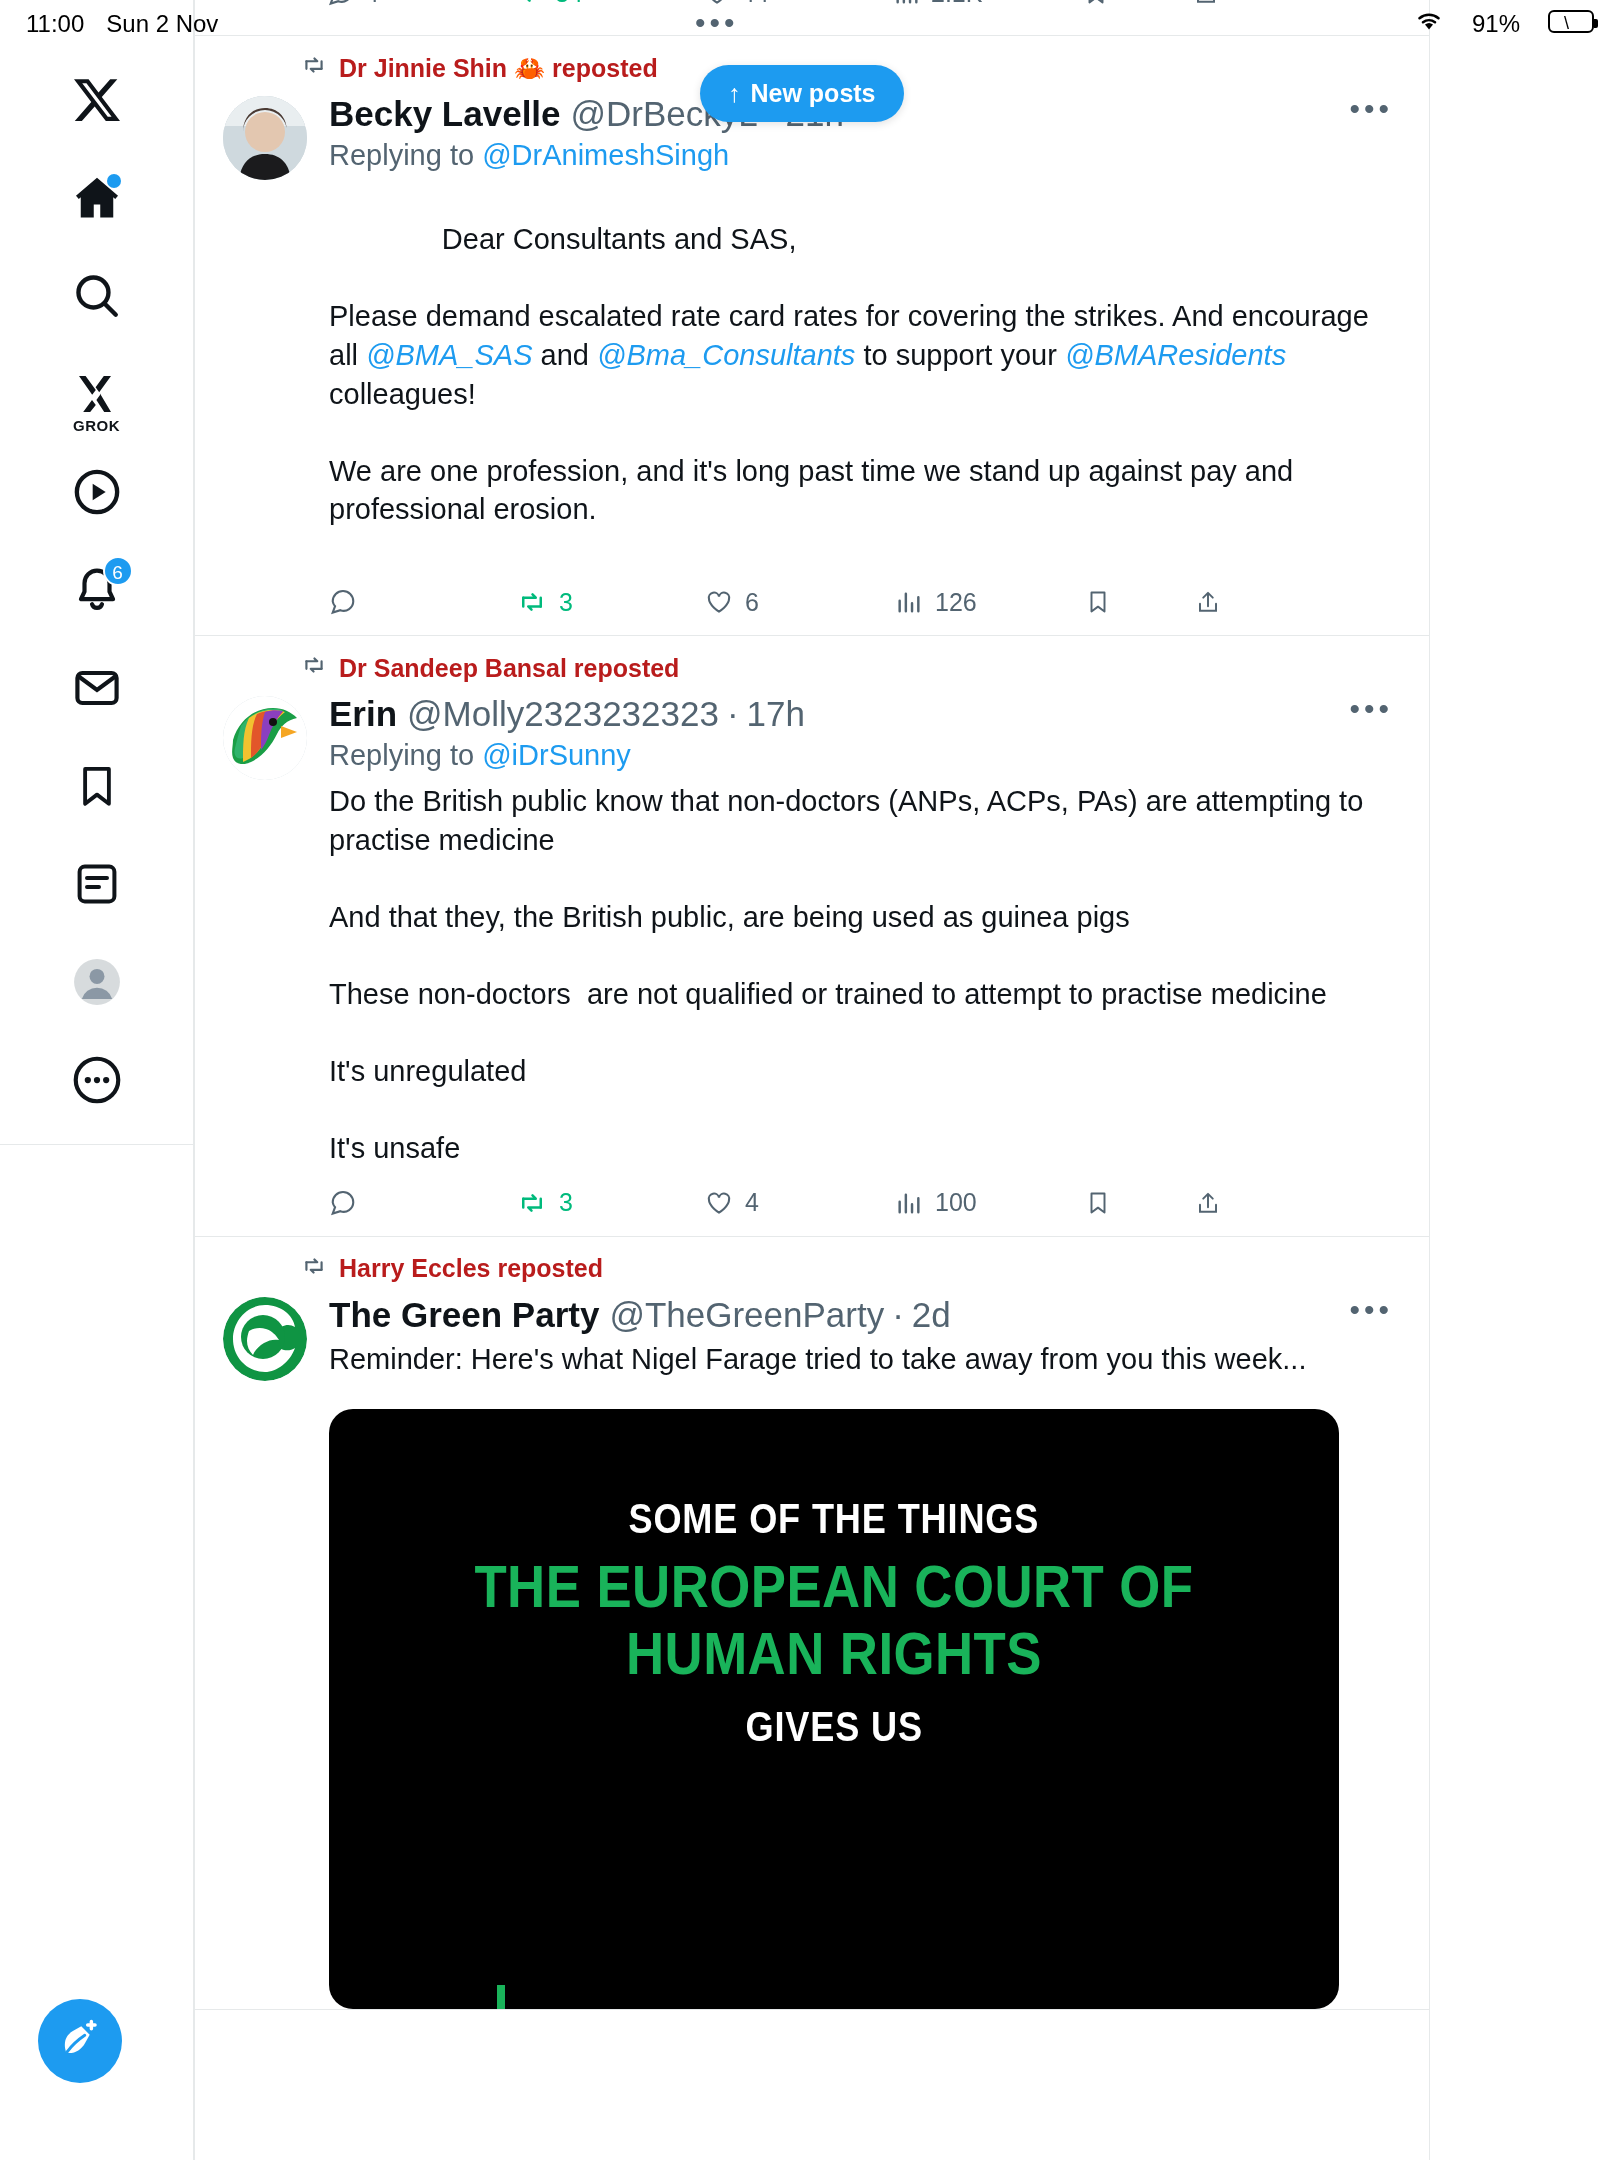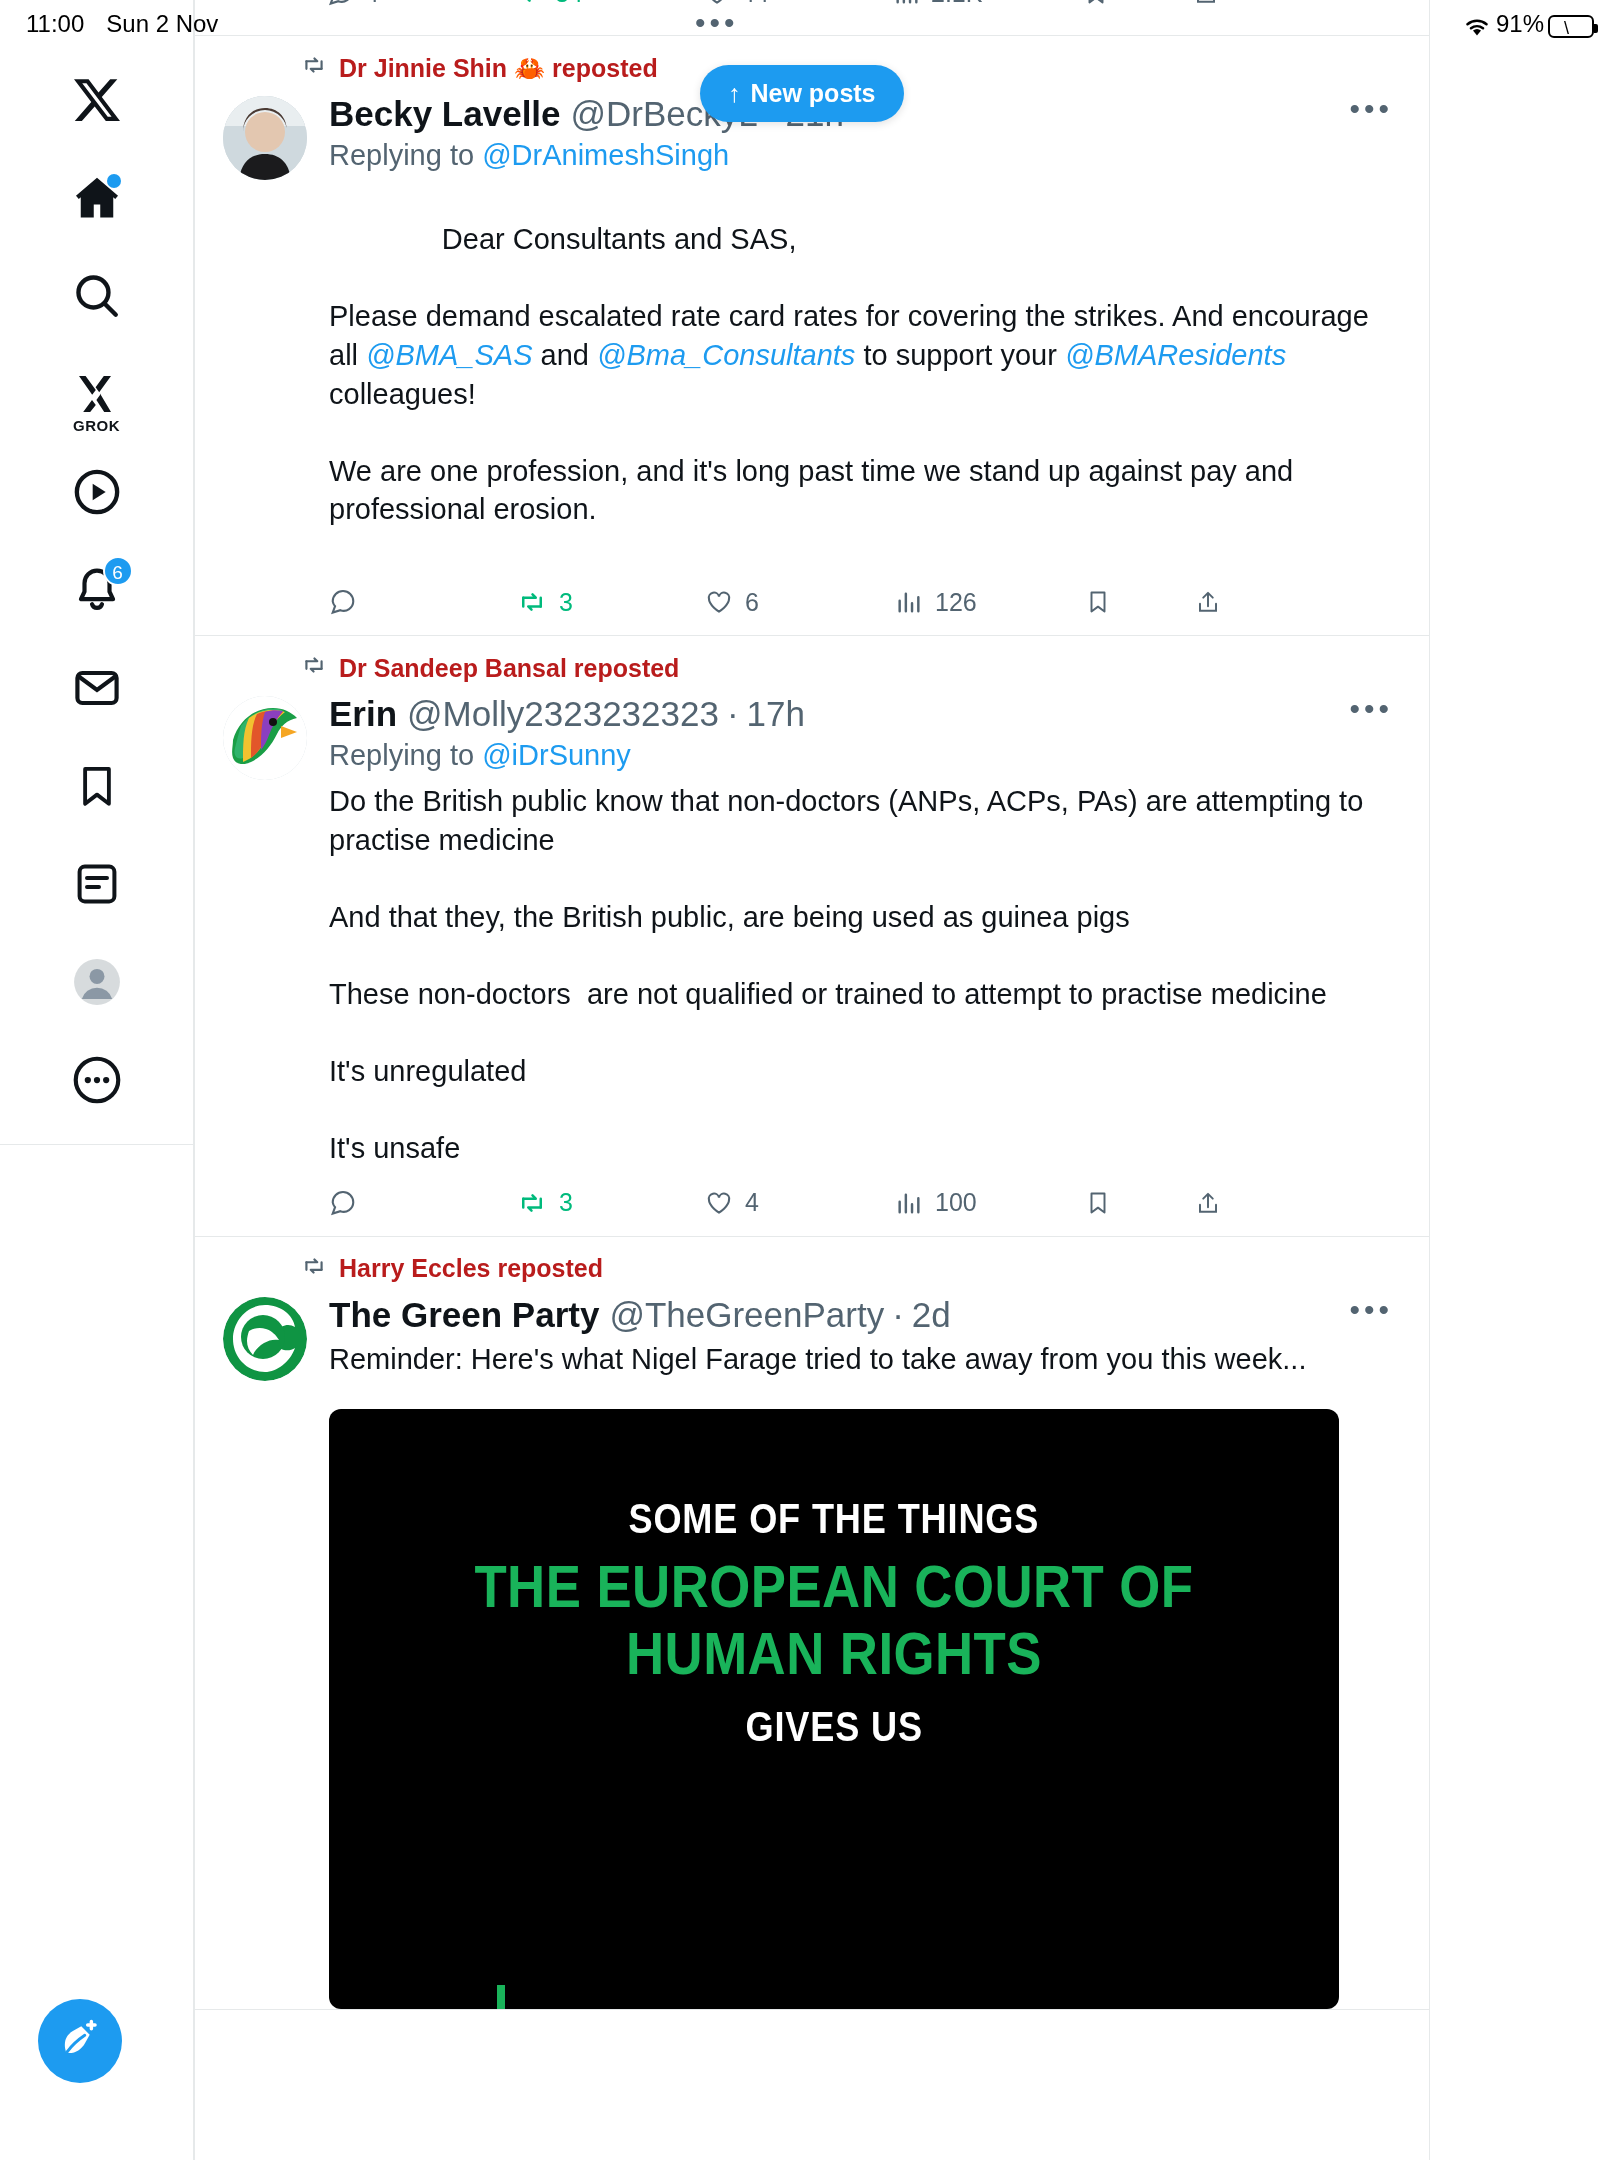--- a/index.html
+++ b/index.html
@@ -27,22 +27,22 @@
     align-items: center;
     padding: 0 26px;
     font-size: 24px;
     color: #000;
     z-index: 50;
   }
   .status-left { display: flex; align-items: center; gap: 22px; }
   .status-right {
     margin-left: auto;
     display: flex;
-    align-items: flex-end;
-    gap: 4px;
+    align-items: flex-start;
+    gap: 28px;
     font-size: 24px;
   }
   .wifi-icon { display: inline-block; width: 30px; height: 22px; }
   .battery {
     position: relative;
     width: 46px; height: 23px;
     border: 2px solid #000;
     border-radius: 6px;
     padding: 2px;
   }
@@ -286,21 +286,21 @@
   .act.repost { width: 188px; color: #00ba7c; }
   .act.like   { width: 190px; }
   .act.views  { width: 190px; }
   .act.bookmark { width: 110px; }
 
   
   .media {
     margin: 28px 0 0 106px;
     width: 1010px;
     height: 600px;
-    border-radius: 12px;
+    border-radius: 24px;
     overflow: hidden;
     background: #000;
     position: relative;
   }
   .media-inner {
     position: absolute;
     inset: 0;
     display: flex;
     flex-direction: column;
     align-items: center;

